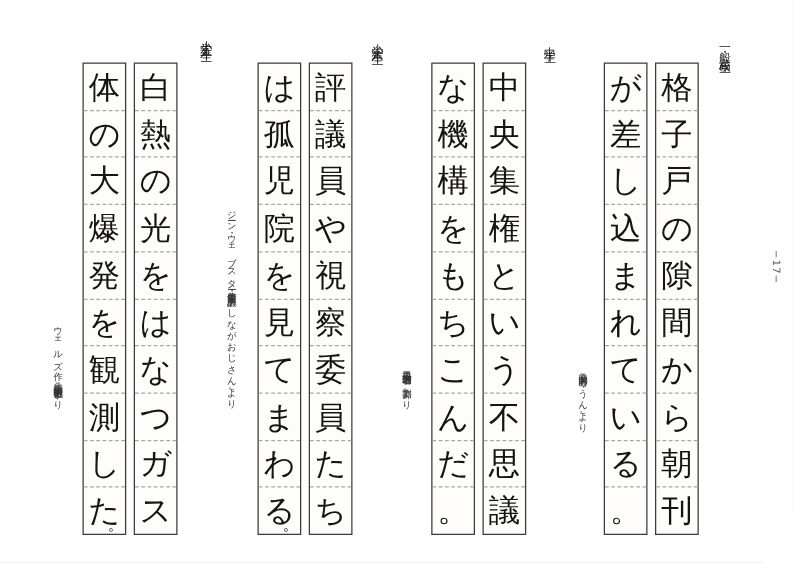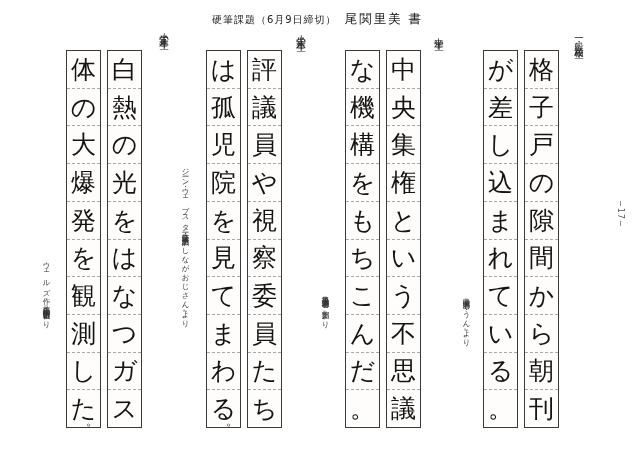--- a/index.html
+++ b/index.html
@@ -70,23 +70,20 @@
     bottom: 0;
     font-size: 13px;
     line-height: 1;
   }
 </style>
 </head>
 <body>
 
 <div class="page">
 
-  <div class="header">
-    <span class="title">硬筆課題（6月9日締切）</span><span class="author">尾関里美 書</span>
-  </div>
 
   <div class="vtext grade-label" style="left:572px; top:32px;">一般・高校生</div>
   <div class="grid" style="left:483px;">
       <div class="col">
         <div class="cell">格</div>
         <div class="cell">子</div>
         <div class="cell">戸</div>
         <div class="cell">の</div>
         <div class="cell">隙</div>
         <div class="cell">間</div>

